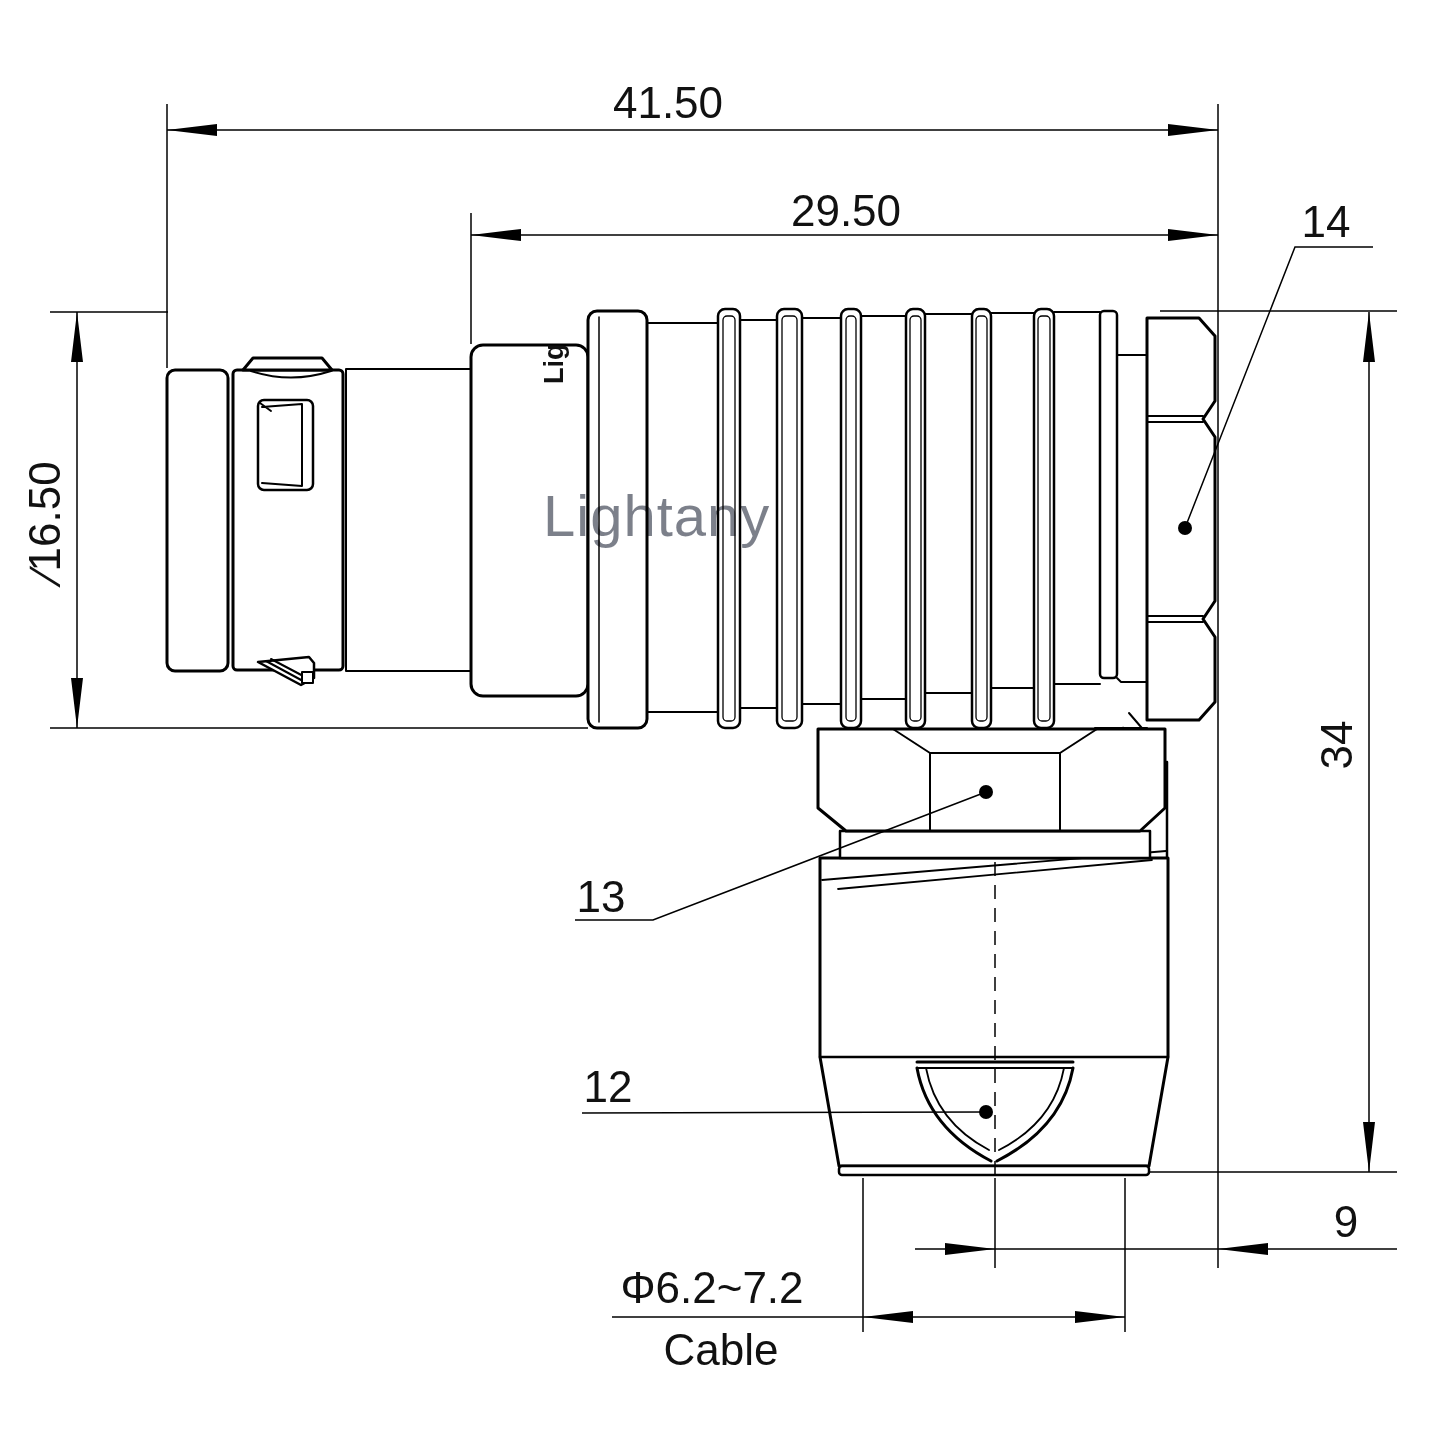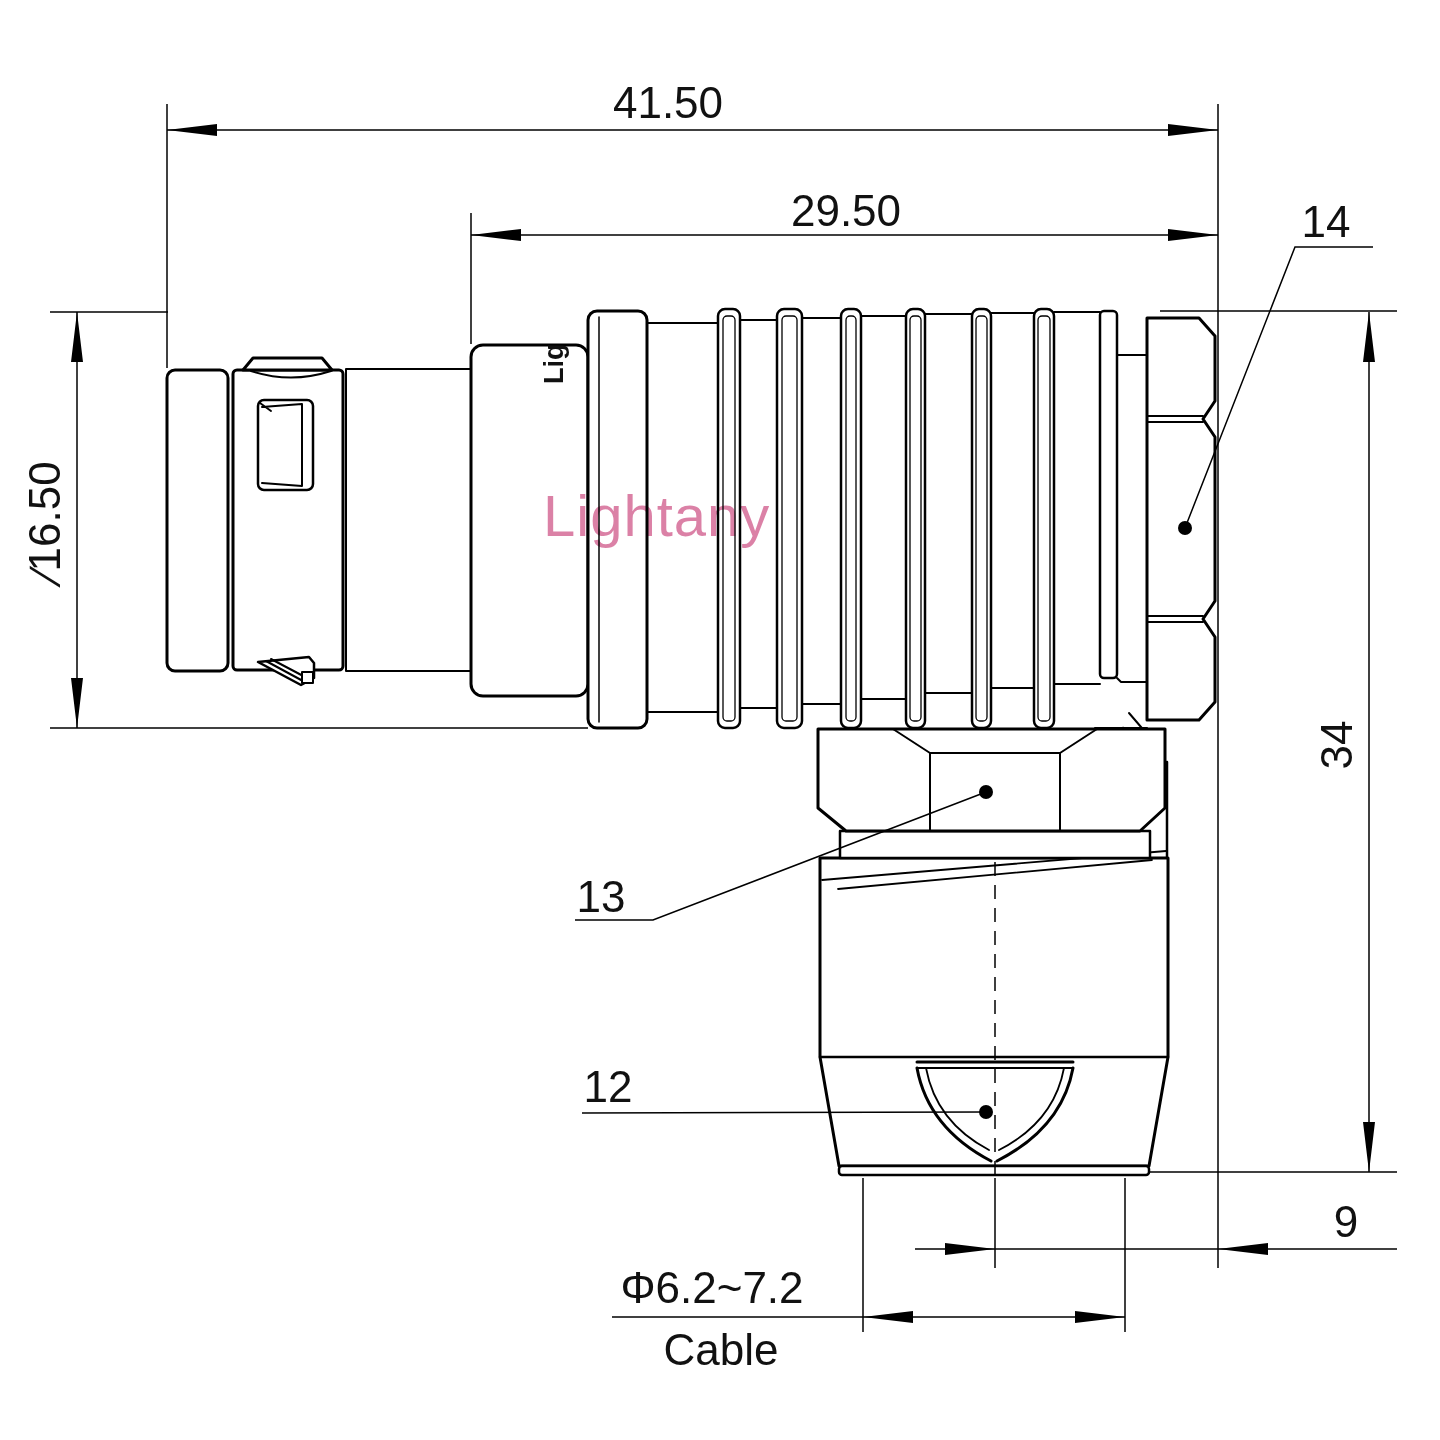--- a/index.html
+++ b/index.html
@@ -3,21 +3,21 @@
 <meta charset="utf-8">
 <style>
   html,body{margin:0;padding:0;background:#ffffff;}
   .stage{position:relative;width:1440px;height:1440px;background:#fff;overflow:hidden;
          font-family:"Liberation Sans", sans-serif;}
   svg{position:absolute;left:0;top:0;}
   .dim-text{font-family:"Liberation Sans", sans-serif;font-size:44px;fill:#111;}
   .marking{font-family:"Liberation Sans", sans-serif;font-size:27px;font-weight:600;fill:#111;}
   .watermark{position:absolute;left:543px;top:482px;width:260px;
              font-family:"Liberation Sans", sans-serif;font-size:58px;font-weight:400;
-             letter-spacing:1px;color:#be185d;opacity:.55;mix-blend-mode:multiply;
+             letter-spacing:1px;color:#0f172a;opacity:.55;mix-blend-mode:multiply;
              pointer-events:none;}
 </style>
 </head>
 <body>
 
 <div class="stage">
 <svg width="1440" height="1440" viewBox="0 0 1440 1440">
 
   <g fill="#ffffff" stroke="#000000" stroke-linejoin="round" stroke-linecap="round">
 

